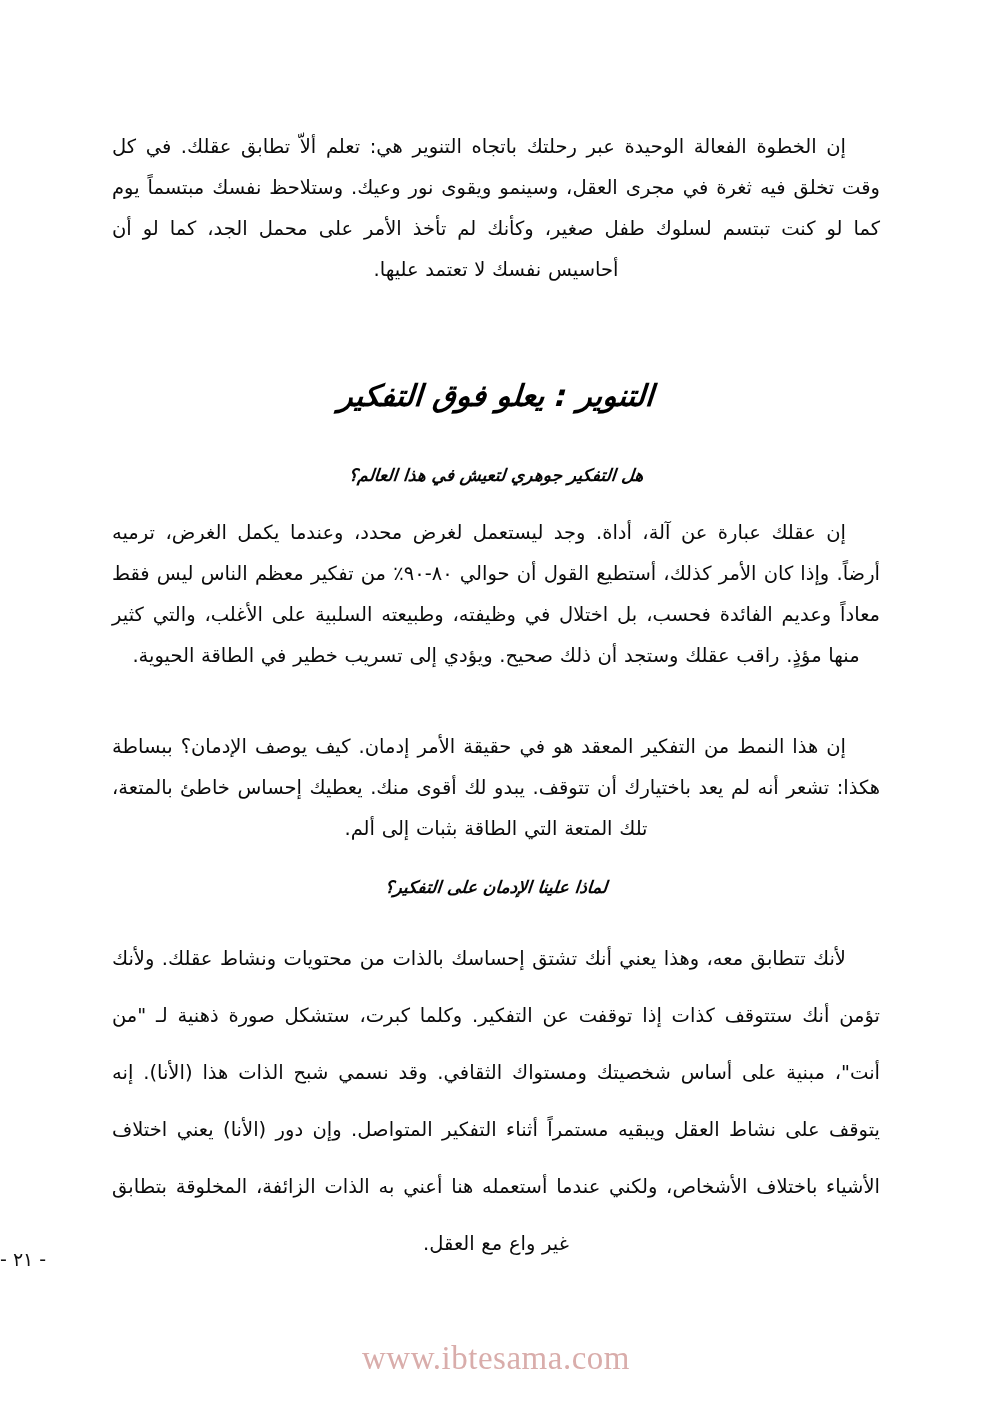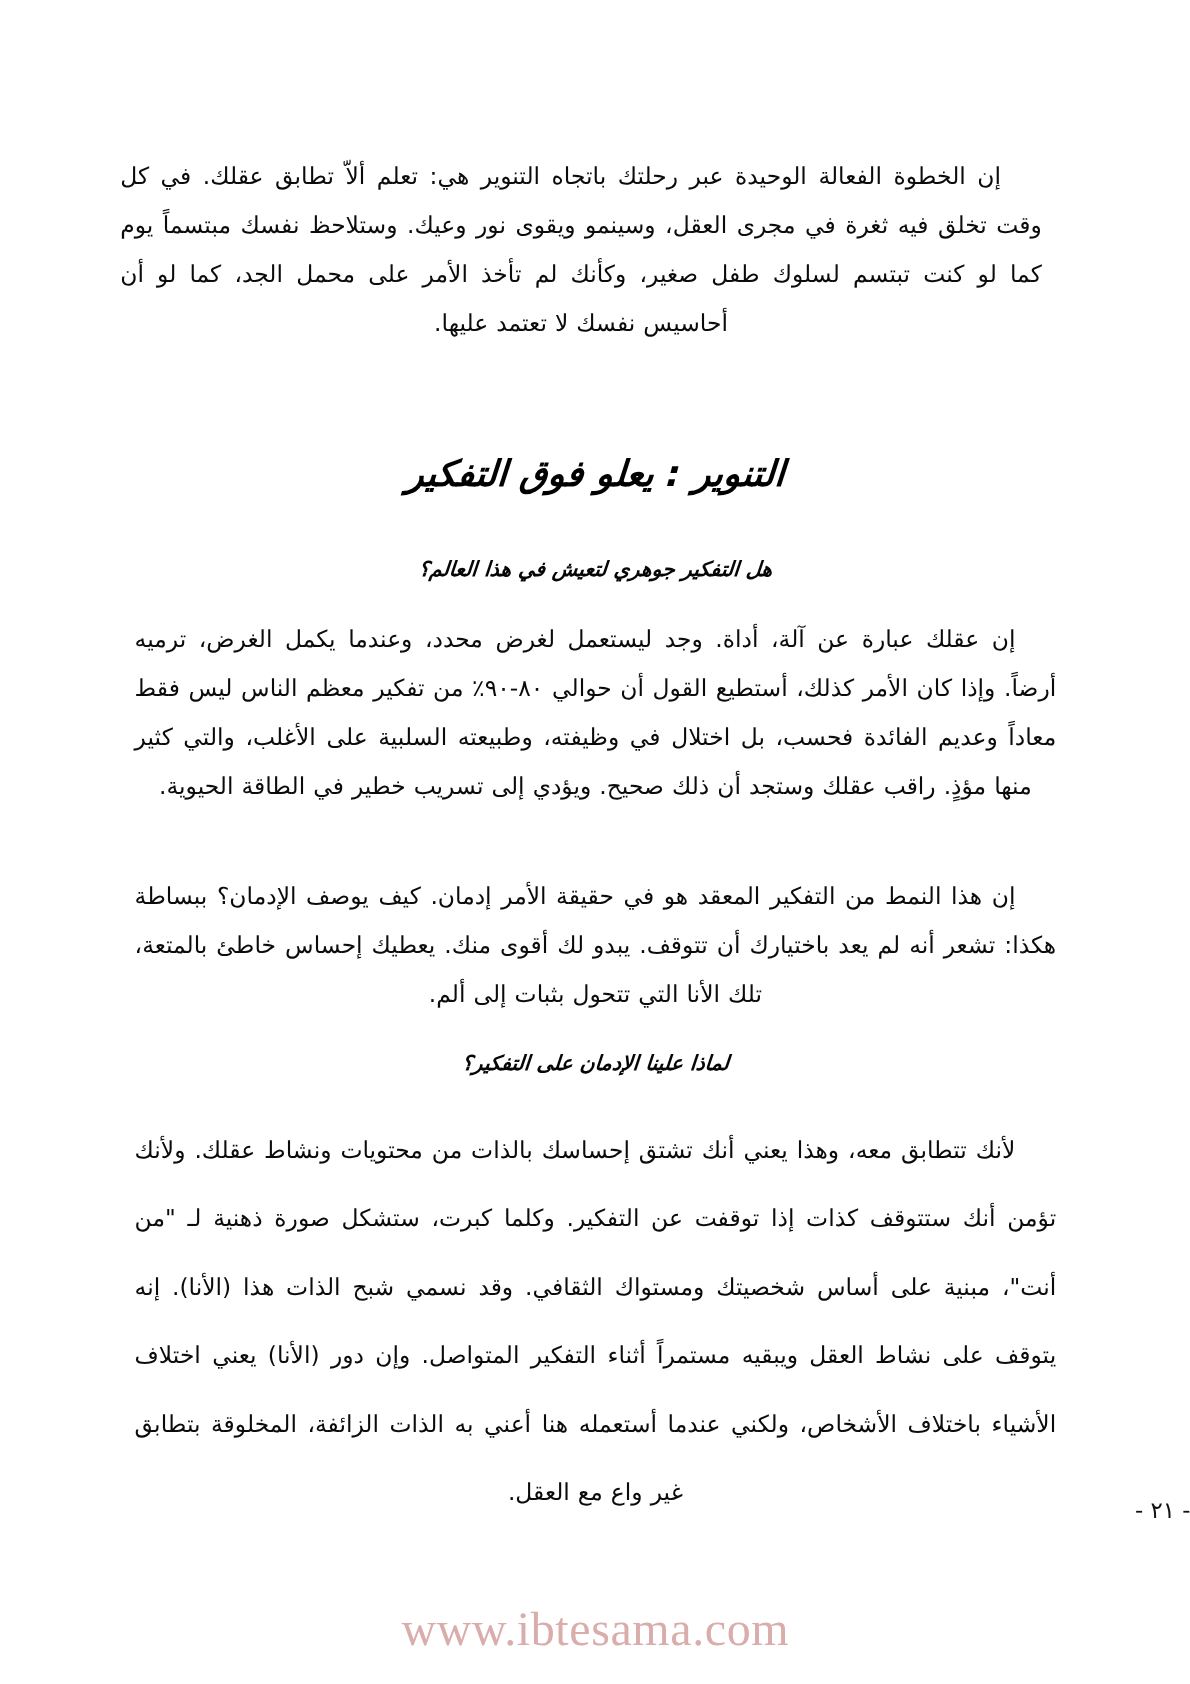--- a/index.html
+++ b/index.html
@@ -87,21 +87,21 @@
     position: absolute;
     top: 874px;
     left: 0;
     right: 0;
   }
 
   
   .block-p1 {
     position: absolute;
     top: 126px;
-    right: 124px;
+    right: 112px;
     width: 768px;
   }
 
   .block-p2 {
     position: absolute;
     top: 512px;
     right: 112px;
     width: 768px;
     margin-left: 40px;
   }
@@ -119,37 +119,37 @@
     right: 112px;
     width: 768px;
   }
 
   
   .page-number {
     position: absolute;
     top: 1248px;
     left: 0;
     right: 0;
-    text-align: right;
+    text-align: left;
     direction: rtl;
     font-family: "DejaVu Sans", sans-serif;
     font-size: 19px;
     color: #111111;
     letter-spacing: 2px;
   }
 
   
   .watermark {
     position: absolute;
     top: 1332px;
     left: 0;
     right: 0;
     text-align: center;
     font-family: "Liberation Serif", "DejaVu Serif", serif;
-    font-size: 40px;
+    font-size: 33px;
     line-height: 52px;
     color: #d9adab;
     letter-spacing: 0.5px;
     direction: ltr;
     user-select: none;
   }
 </style>
 </head>
 <body>
 
@@ -165,21 +165,21 @@
 
   <div class="sub-heading-1-wrap">
     <h2 class="sub-heading">هل التفكير جوهري لتعيش في هذا العالم؟</h2>
   </div>
 
   <div class="block-p2">
     <p class="para">إن عقلك عبارة عن آلة، أداة. وجد ليستعمل لغرض محدد، وعندما يكمل الغرض، ترميه أرضاً. وإذا كان الأمر كذلك، أستطيع القول أن حوالي ٨٠-٩٠٪ من تفكير معظم الناس ليس فقط معاداً وعديم الفائدة فحسب، بل اختلال في وظيفته، وطبيعته السلبية على الأغلب، والتي كثير منها مؤذٍ. راقب عقلك وستجد أن ذلك صحيح. ويؤدي إلى تسريب خطير في الطاقة الحيوية.</p>
   </div>
 
   <div class="block-p3">
-    <p class="para">إن هذا النمط من التفكير المعقد هو في حقيقة الأمر إدمان. كيف يوصف الإدمان؟ ببساطة هكذا: تشعر أنه لم يعد باختيارك أن تتوقف. يبدو لك أقوى منك. يعطيك إحساس خاطئ بالمتعة، تلك الأنا التي تتحول بثبات إلى ألم.</p>
+    <p class="para">إن هذا النمط من التفكير المعقد هو في حقيقة الأمر إدمان. كيف يوصف الإدمان؟ ببساطة هكذا: تشعر أنه لم يعد باختيارك أن تتوقف. يبدو لك أقوى منك. يعطيك إحساس خاطئ بالمتعة، تلك المتعة التي الطاقة بثبات إلى ألم.</p>
   </div>
 
   <div class="sub-heading-2-wrap">
     <h2 class="sub-heading">لماذا علينا الإدمان على التفكير؟</h2>
   </div>
 
   <div class="block-p4">
     <p class="para tight">لأنك تتطابق معه، وهذا يعني أنك تشتق إحساسك بالذات من محتويات ونشاط عقلك. ولأنك تؤمن أنك ستتوقف كذات إذا توقفت عن التفكير. وكلما كبرت، ستشكل صورة ذهنية لـ "من أنت"، مبنية على أساس شخصيتك ومستواك الثقافي. وقد نسمي شبح الذات هذا (الأنا). إنه يتوقف على نشاط العقل ويبقيه مستمراً أثناء التفكير المتواصل. وإن دور (الأنا) يعني اختلاف الأشياء باختلاف الأشخاص، ولكني عندما أستعمله هنا أعني به الذات الزائفة، المخلوقة بتطابق غير واع مع العقل.</p>
   </div>
 

